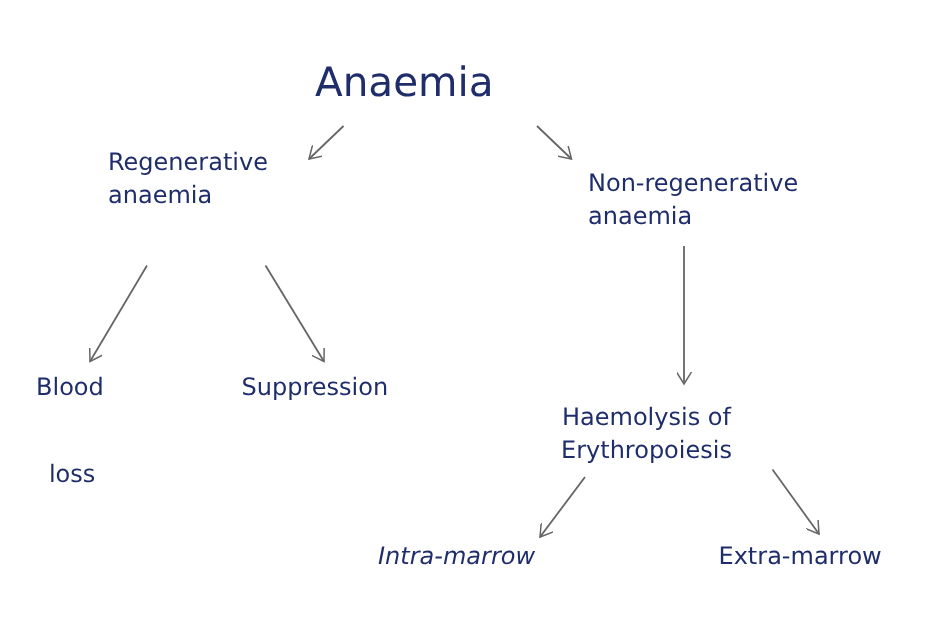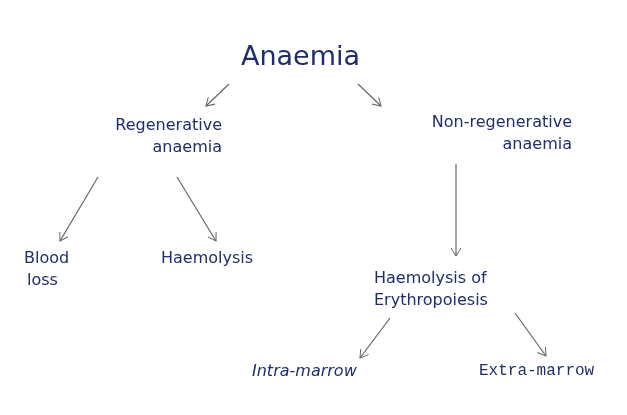--- a/index.html
+++ b/index.html
@@ -1,20 +1,20 @@
 <!DOCTYPE html>
 <html><head>
 <meta charset="utf-8">
 <style>
   html,body{margin:0;padding:0;background:#ffffff;}
   body{width:627px;height:415px;position:relative;overflow:hidden;font-family:"DejaVu Sans","Liberation Sans",sans-serif;color:#1f2d6b;}
-  .node{position:absolute;text-align:right;line-height:22px;font-size:16px;white-space:nowrap;}
+  .node{position:absolute;text-align:left;line-height:22px;font-size:16px;white-space:nowrap;}
   .node span{display:block;}
   .title{font-size:27px;line-height:32px;}
-  .left{text-align:left;}
+  .left{text-align:center;}
   svg{position:absolute;left:0;top:0;}
 </style>
 </head>
 <body>
 
 <svg width="627" height="415">
   <defs>
     <marker id="ah" markerWidth="10" markerHeight="10" refX="8" refY="5" orient="auto" markerUnits="userSpaceOnUse">
       <path d="M0,0 L8,5 L0,10" fill="none" stroke="#666" stroke-width="1"></path>
     </marker>
@@ -25,43 +25,43 @@
   <line x1="177" y1="177" x2="216" y2="241" stroke="#666" stroke-width="1.2" marker-end="url(#ah)"></line>
   <line x1="456" y1="164" x2="456" y2="256" stroke="#666" stroke-width="1.2" marker-end="url(#ah)"></line>
   <line x1="390" y1="318" x2="360" y2="358" stroke="#666" stroke-width="1.2" marker-end="url(#ah)"></line>
   <line x1="515" y1="313" x2="546" y2="356" stroke="#666" stroke-width="1.2" marker-end="url(#ah)"></line>
 </svg>
 
 <div class="node title" style="left:210px;top:40px;width:150px;">
   <span>Anaemia</span>
 </div>
 
-<div class="node" style="left:72px;top:114px;width:150px;">
+<div class="node" style="left:72px;top:97px;width:150px;">
   <span>Regenerative</span>
   <span>anaemia</span>
 </div>
 
 <div class="node" style="left:392px;top:111px;width:180px;">
   <span>Non-regenerative</span>
   <span>anaemia</span>
 </div>
 
 <div class="node left" style="left:24px;top:247px;">
   <span>Blood</span>
-  <span style="padding-left:3px;">loss</span>
+  <span style="padding-left:3px;margin-top:36px;">loss</span>
 </div>
 
 <div class="node left" style="left:161px;top:247px;">
-  <span>Haemolysis</span>
+  <span>Suppression</span>
 </div>
 
 <div class="node left" style="left:374px;top:267px;">
   <span>Haemolysis of</span>
   <span>Erythropoiesis</span>
 </div>
 
 <div class="node left" style="left:252px;top:360px;font-style:italic;">
   <span>Intra-marrow</span>
 </div>
 
-<div class="node left" style="left:479px;top:360px;font-family:Liberation Mono, monospace;">
+<div class="node left" style="left:479px;top:360px;">
   <span>Extra-marrow</span>
 </div>
 
 </body></html>

